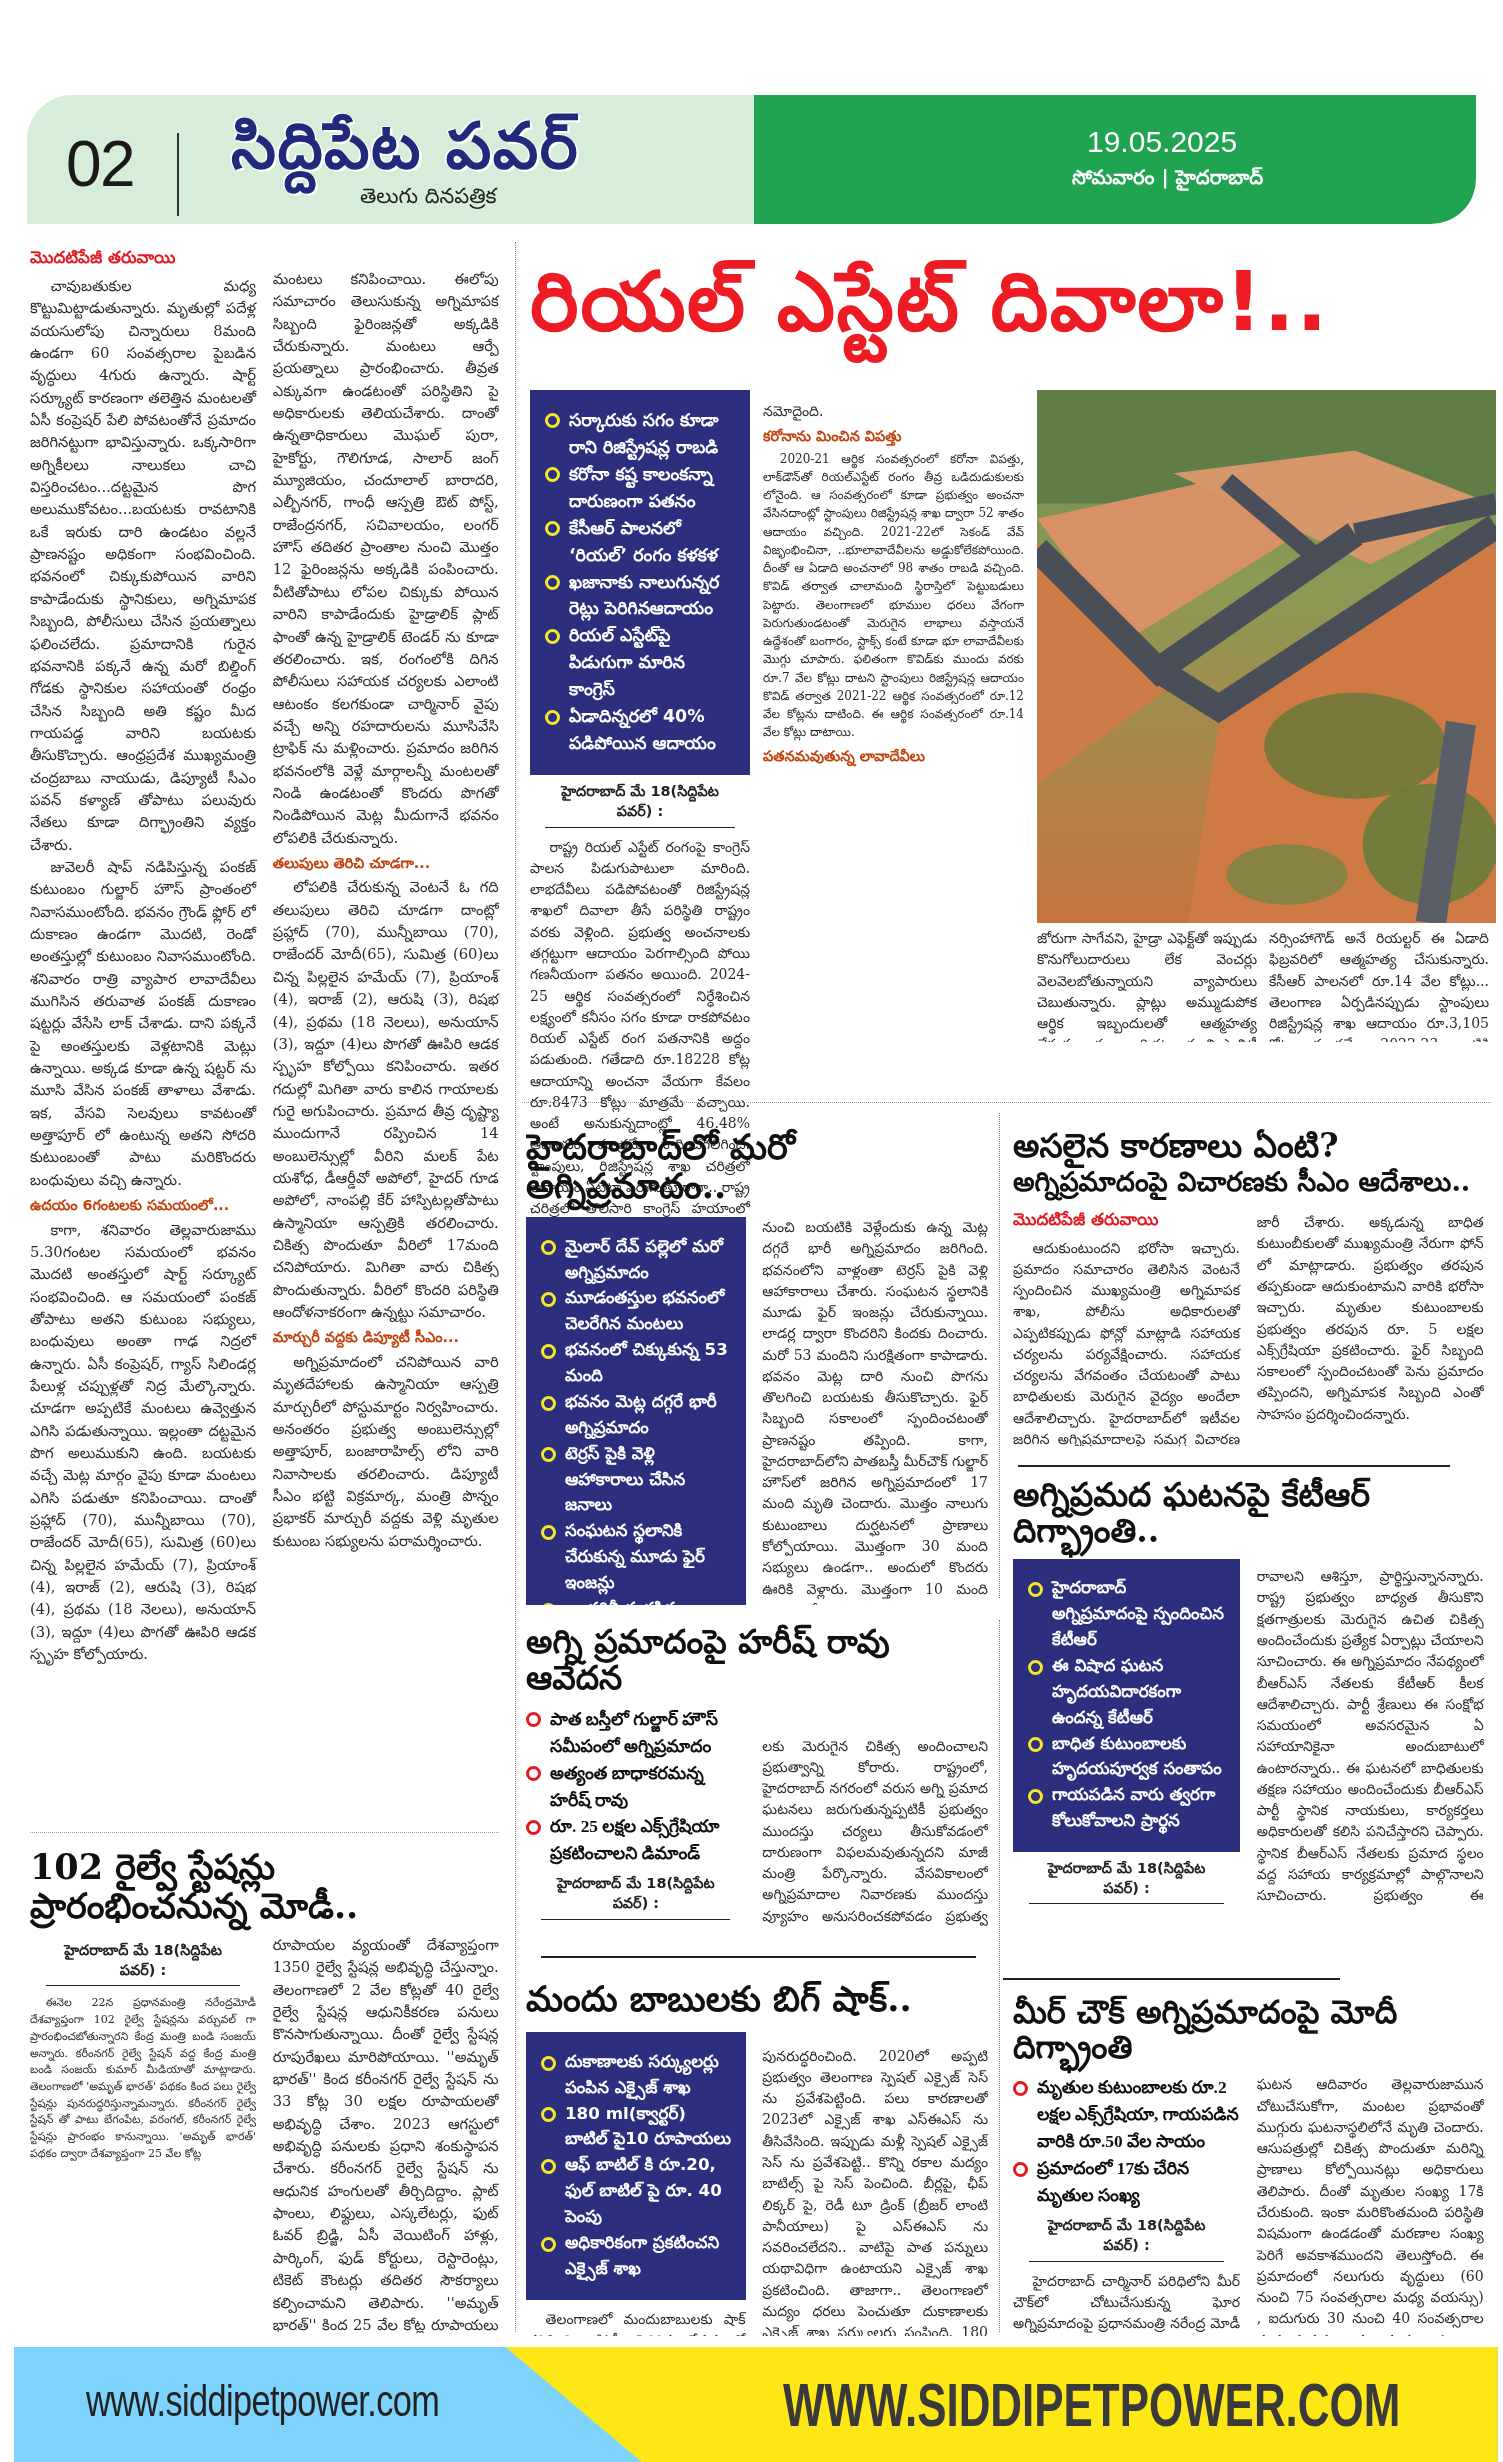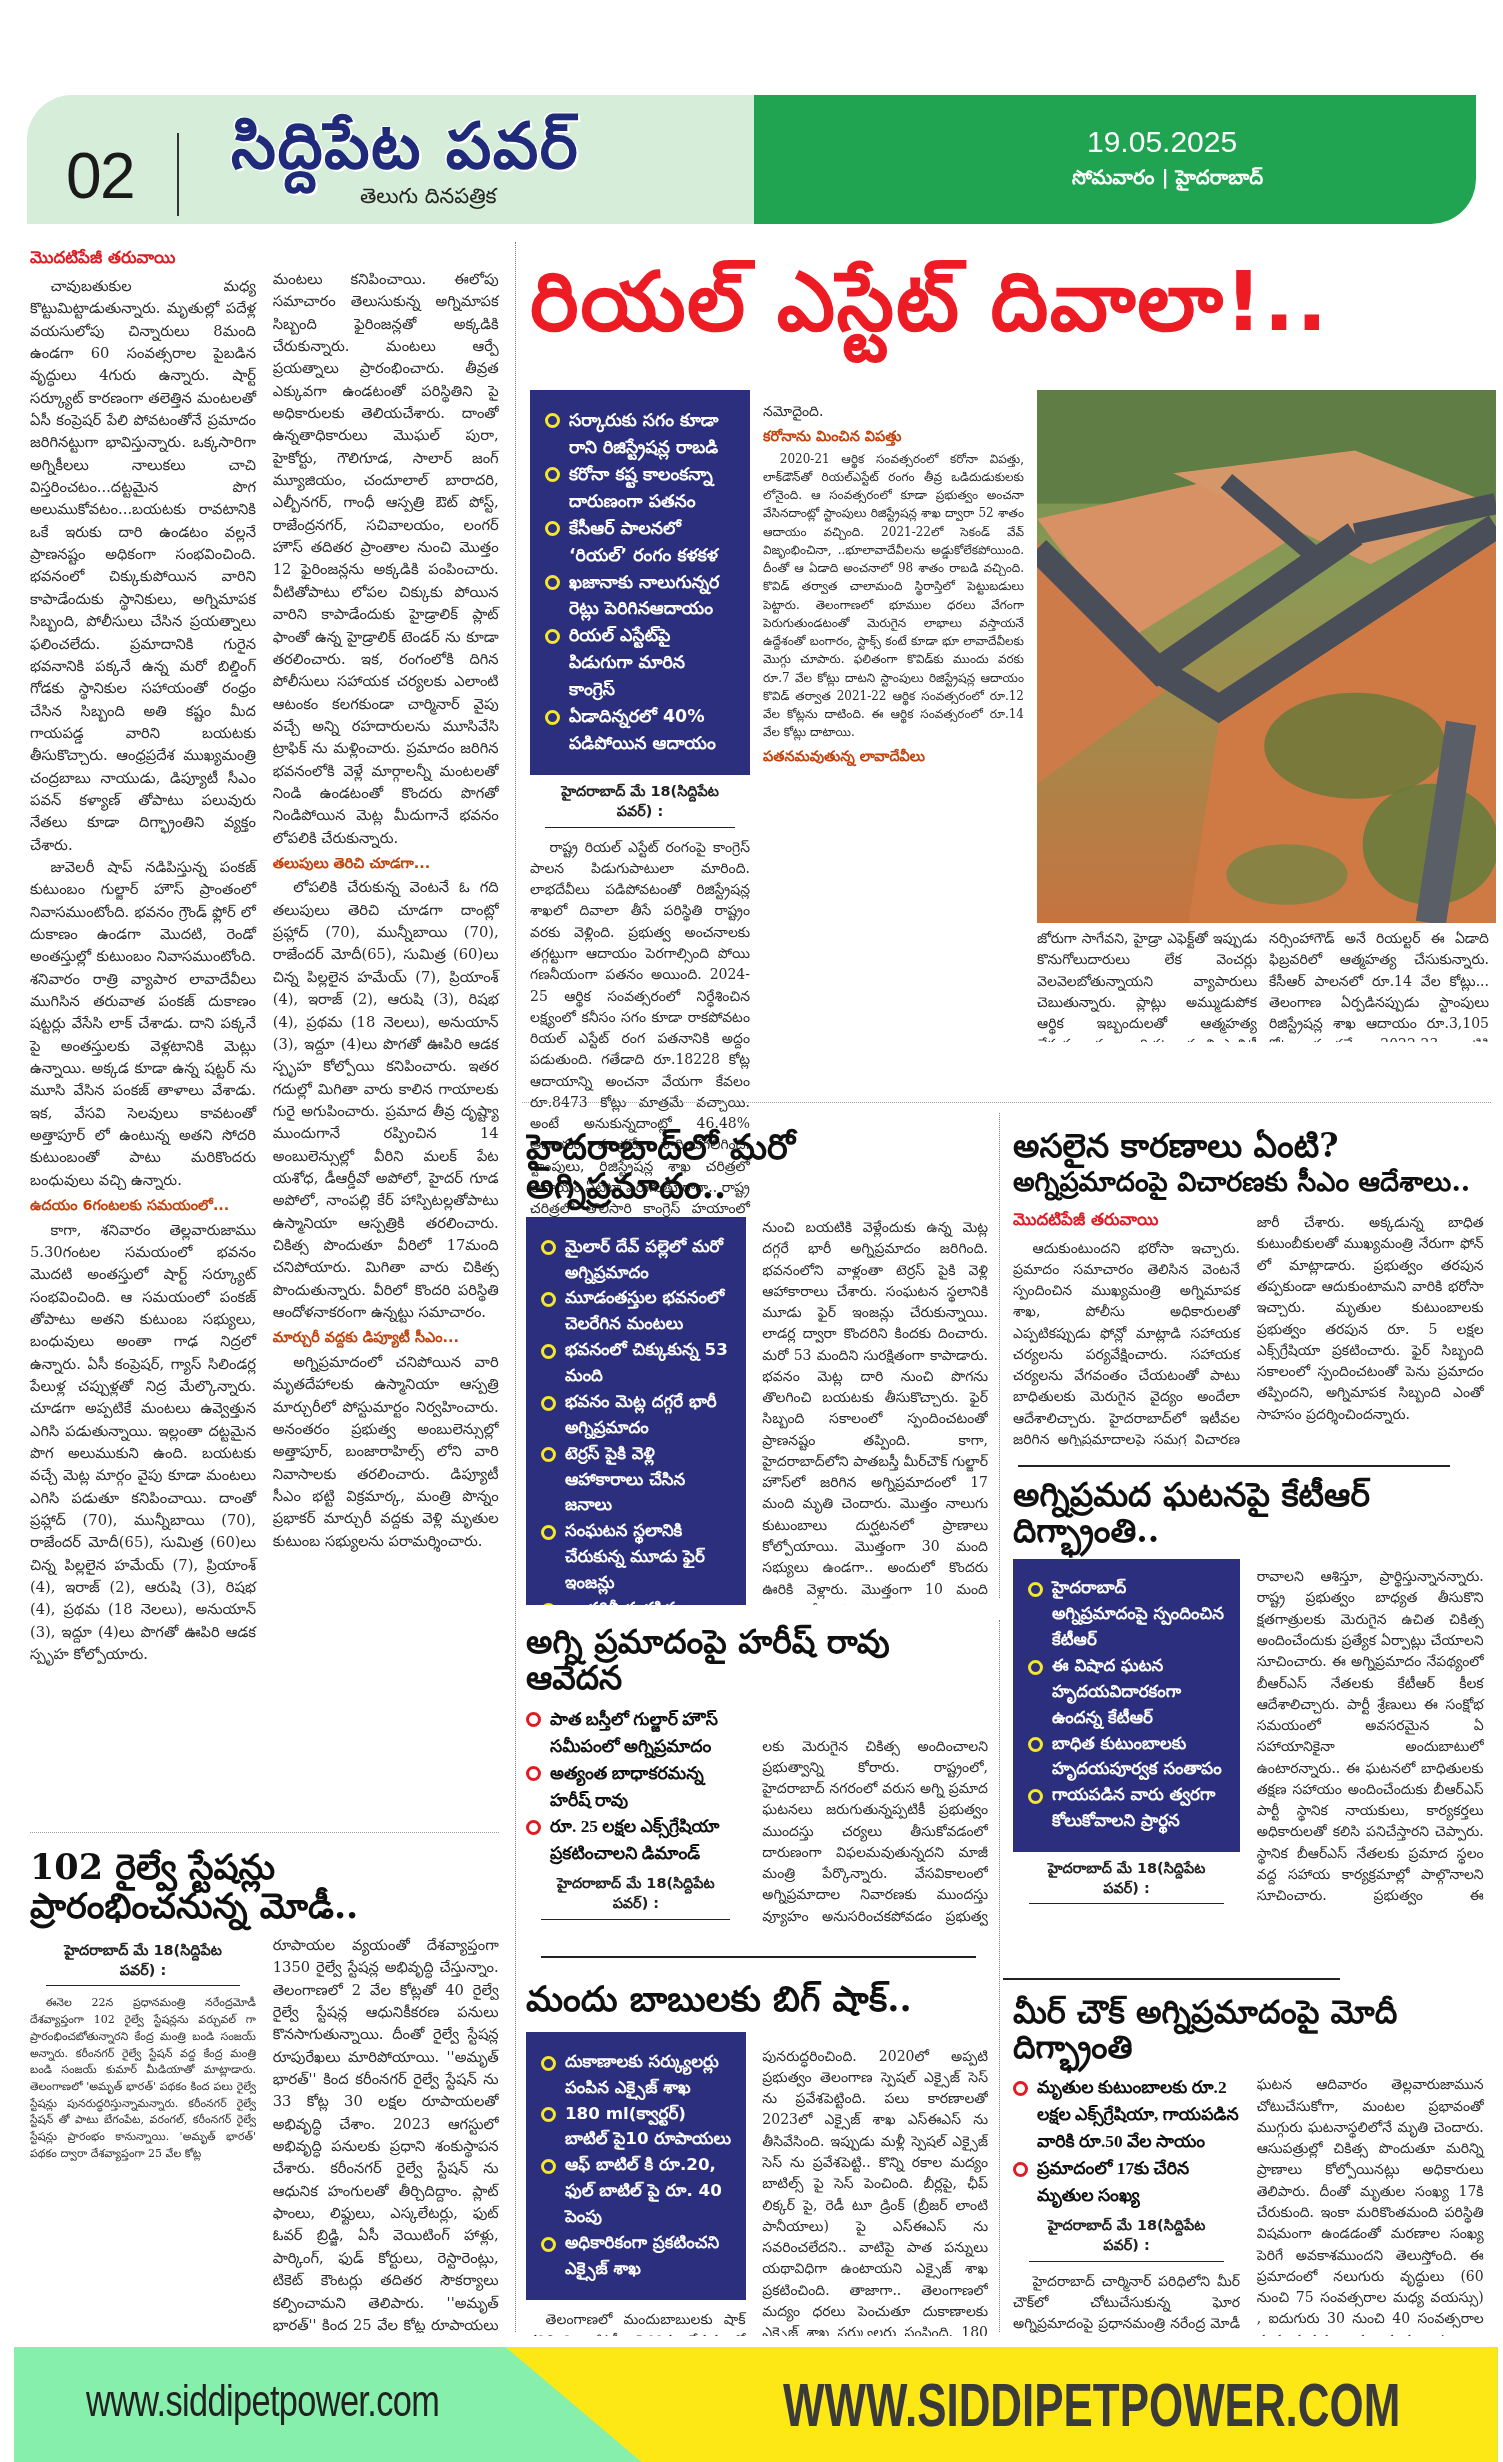--- a/index.html
+++ b/index.html
@@ -3,21 +3,21 @@
 <meta charset="utf-8">
 <style>
   * { box-sizing: border-box; margin: 0; padding: 0; }
   html, body { width: 1503px; height: 2462px; background: #ffffff; overflow: hidden; }
   body { font-family: "DejaVu Serif", serif; color: #222; position: relative; }
 
   
   .masthead { position: absolute; left: 27px; top: 95px; width: 1449px; height: 129px; }
   .mh-left { position: absolute; left: 0; top: 0; width: 730px; height: 129px; background: #d6edd9; border-top-left-radius: 45px; }
   .mh-right { position: absolute; left: 727px; top: 0; width: 722px; height: 129px; background: #21a452; border-bottom-right-radius: 45px; }
-  .page-num { position: absolute; left: 39px; top: 44px; font-family: "Liberation Sans", sans-serif; font-size: 64px; font-weight: 300; color: #1a1a1a; letter-spacing: -1.5px; }
+  .page-num { position: absolute; left: 39px; top: 32px; font-family: "Liberation Sans", sans-serif; font-size: 64px; font-weight: 300; color: #1a1a1a; letter-spacing: -1.5px; }
   .mh-divider { position: absolute; left: 150px; top: 38px; width: 2.3px; height: 83px; background: #333; }
   .brand { position: absolute; left: 204px; top: 13.6px; font-family: "DejaVu Sans", sans-serif; font-weight: 900; font-size: 64px; color: #1f2a7a; text-shadow: 2.3px 2.3px 0 #ffffff, -1.5px -1.5px 0 #ffffff; letter-spacing: 1.5px; }
   .brand-sub { position: absolute; left: 333px; top: 89px; font-family: "DejaVu Sans", sans-serif; font-size: 21px; color: #222; }
   .mh-date { position: absolute; left: 333px; top: 30px; font-family: "Liberation Sans", sans-serif; font-size: 30px; color: #ffffff; }
   .mh-day { position: absolute; left: 318px; top: 71px; font-family: "DejaVu Sans", sans-serif; font-size: 19.7px; font-weight: bold; color: #ffffff; }
 
   
   .col { position: absolute; }
   .headline { font-family: "DejaVu Serif", serif; font-weight: bold; color: #111; line-height: 1.1; }
   .kicker { font-family: "DejaVu Sans", sans-serif; font-weight: bold; color: #e21b23; font-size: 16.7px; text-decoration: underline; margin: 4.5px 0 4.5px; }
@@ -33,21 +33,21 @@
   .red-list .bullet { border-color: #e21b23; }
   .rule { position: absolute; height: 1.5px; background: #222; }
   .dotted-v { position: absolute; width: 0; border-left: 1.5px dotted #777; }
   .dotted-h { position: absolute; height: 0; border-top: 1.5px dotted #999; }
 
   
   .lead-title { position: absolute; left: 530px; top: 257px; width: 939px; text-align: left; font-family: "DejaVu Sans", sans-serif; font-weight: 900; font-size: 82px; color: #ed1c24; letter-spacing: 1.5px; line-height: 1.1; }
   .photo { position: absolute; left: 1037px; top: 390px; width: 459px; height: 533px; overflow: hidden; background: #c8794a; }
 
   
-  .footer { position: absolute; left: 13.6px; top: 2347px; width: 1484px; height: 115px; background: #86efac; }
+  .footer { position: absolute; left: 13.6px; top: 2347px; width: 1484px; height: 115px; background: #7dd3fc; }
   .footer-right { position: absolute; left: 0; top: 0; width: 100%; height: 100%; background: #fde815; clip-path: polygon(492px 0, 100% 0, 100% 100%, 628px 100%); }
   .footer-left-url { position: absolute; left: 72px; top: 29px; font-family: "Liberation Sans", sans-serif; font-size: 44px; color: #222; transform: scaleX(0.78); transform-origin: left center; letter-spacing: -0.8px; }
   .footer-right-url { position: absolute; left: 769px; top: 23px; font-family: "Liberation Sans", sans-serif; font-weight: bold; font-size: 61px; color: #3a3a3a; transform: scaleX(0.72); transform-origin: left center; }
 </style>
 </head>
 <body>
 
 <header class="masthead">
   <div class="mh-left">
     <span class="page-num">02</span>

